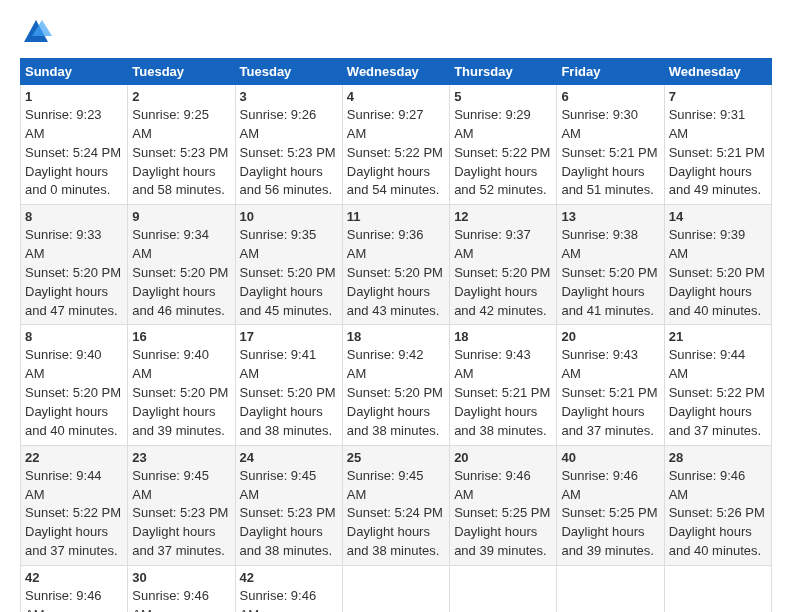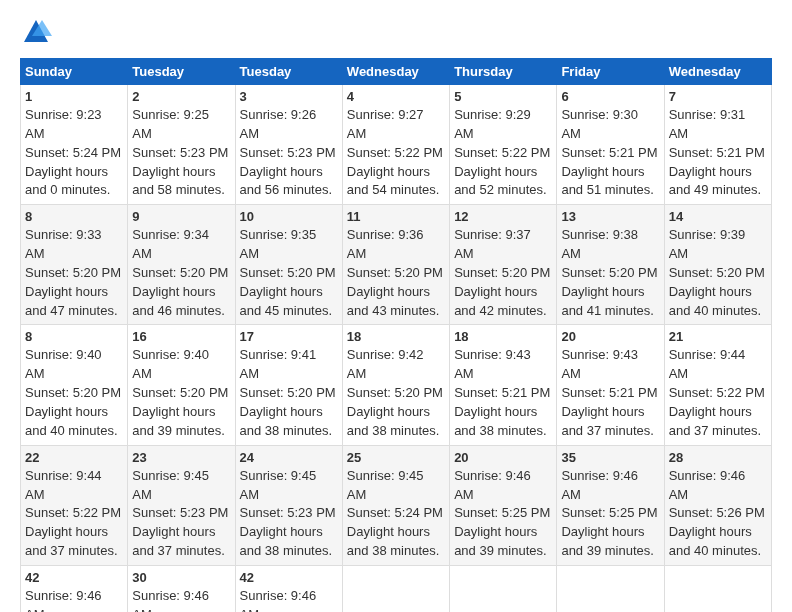--- a/index.html
+++ b/index.html
@@ -248,21 +248,21 @@
           </td>
           <td>
             <span class="day-number">25</span>
             <div class="day-info">Sunrise: 9:45 AM<br>Sunset: 5:24 PM<br>Daylight hours<br>and 38 minutes.</div>
           </td>
           <td>
             <span class="day-number">20</span>
             <div class="day-info">Sunrise: 9:46 AM<br>Sunset: 5:25 PM<br>Daylight hours<br>and 39 minutes.</div>
           </td>
           <td>
-            <span class="day-number">35</span>
+            <span class="day-number">40</span>
             <div class="day-info">Sunrise: 9:46 AM<br>Sunset: 5:25 PM<br>Daylight hours<br>and 39 minutes.</div>
           </td>
           <td>
             <span class="day-number">28</span>
             <div class="day-info">Sunrise: 9:46 AM<br>Sunset: 5:26 PM<br>Daylight hours<br>and 40 minutes.</div>
           </td>
         </tr>
         <tr>
           <td>
             <span class="day-number">42</span>

